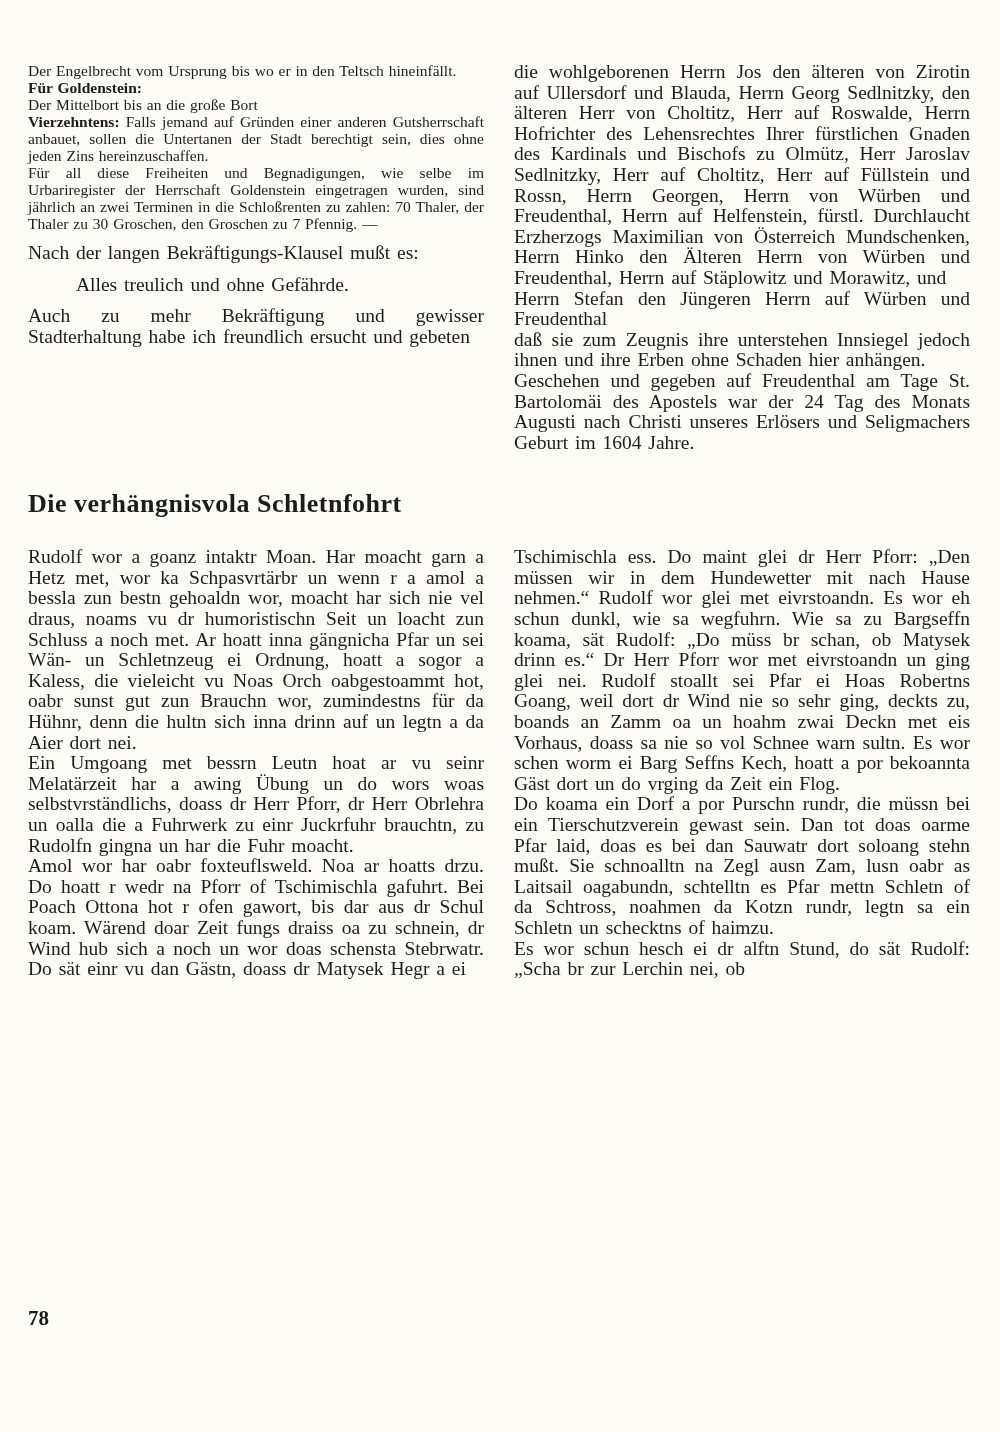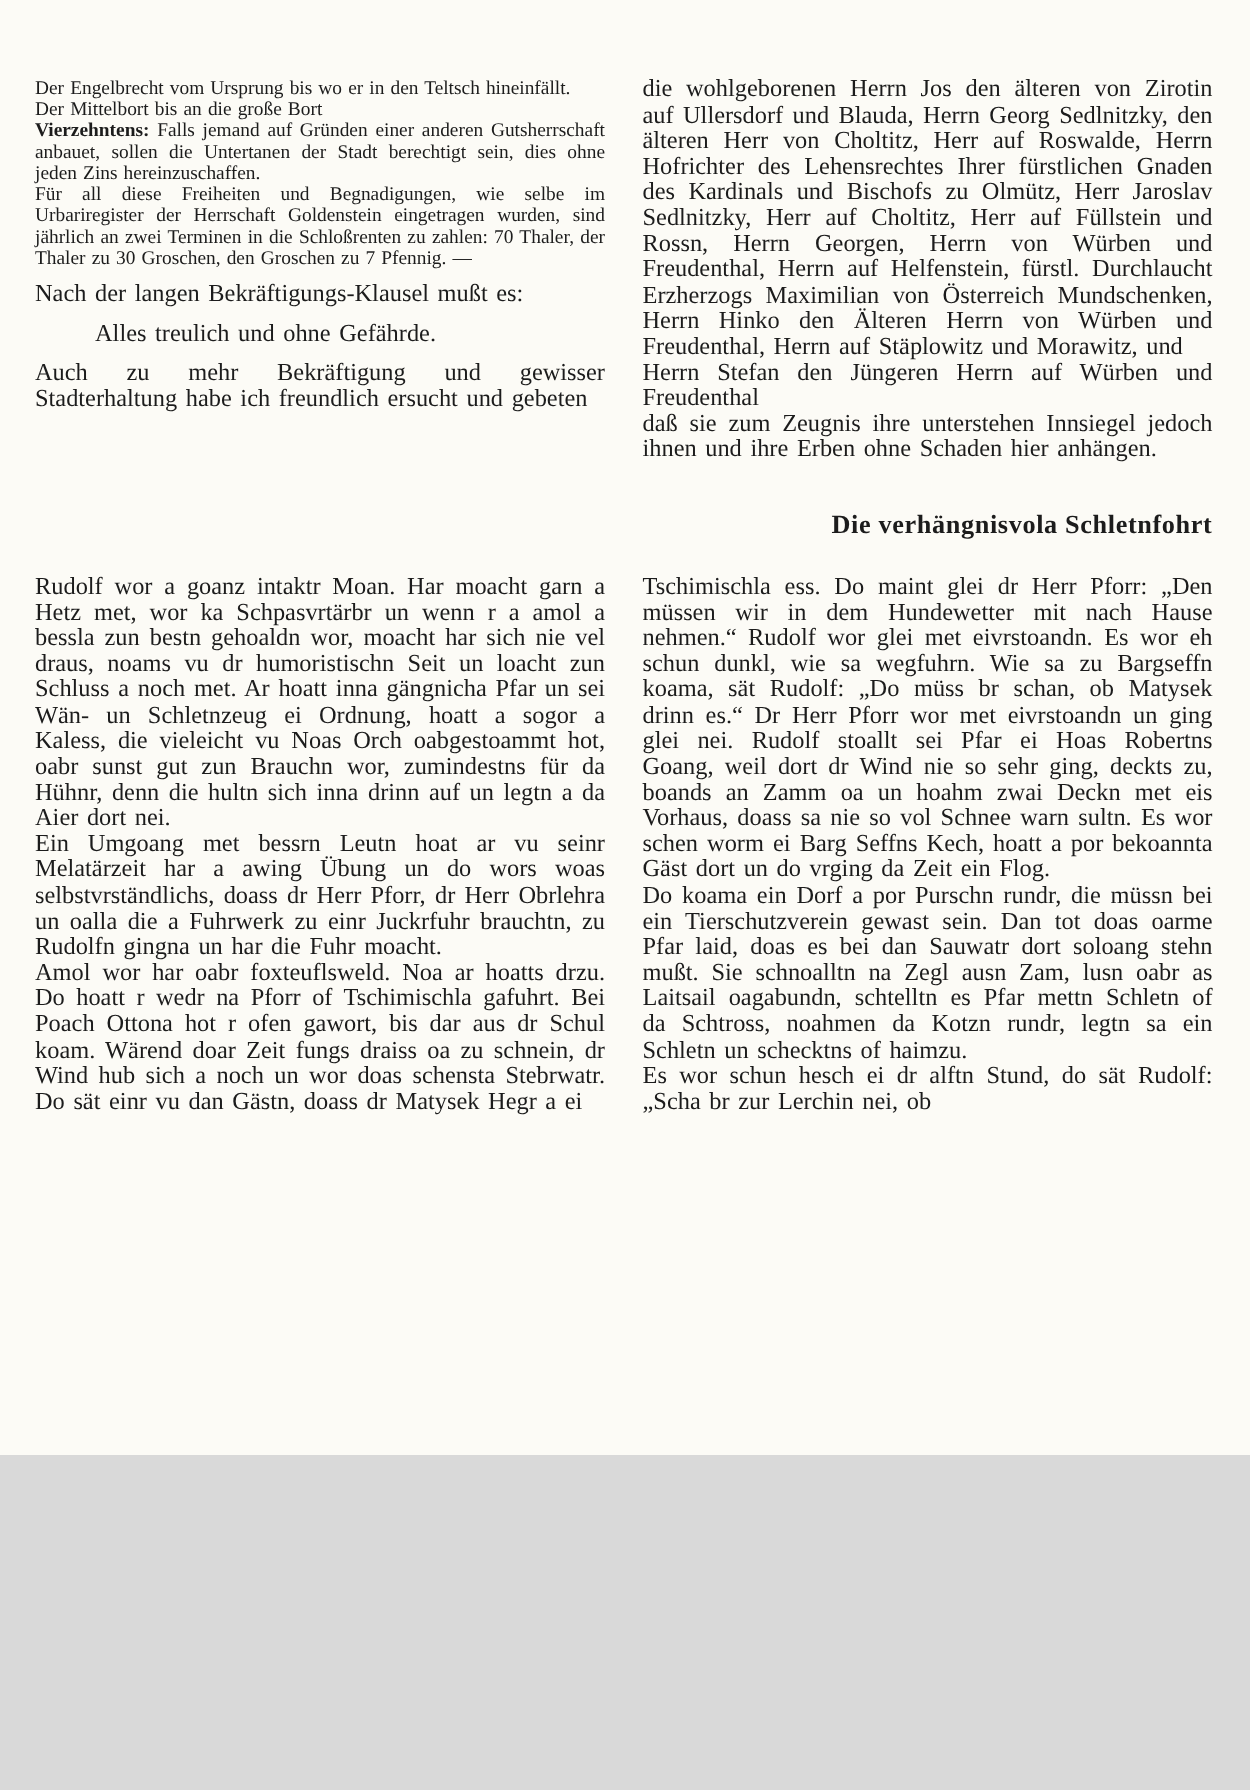--- a/index.html
+++ b/index.html
@@ -1,19 +1,19 @@
 <!DOCTYPE html>
 <html><head>
 <meta charset="utf-8">
 <style>
   * { margin: 0; padding: 0; box-sizing: border-box; }
   html, body { background: #d9d9d9; }
   .page {
     width: 1000px;
-    height: 1164px;
+    height: 1432px;
     background: #fcfbf6;
     color: #1c1c1c;
     position: relative;
     overflow: hidden;
     font-family: "Liberation Serif", "DejaVu Serif", serif;
   }
   .content { padding: 62px 30px 0 28px; }
   .two-col { display: flex; gap: 30px; }
   .col { flex: 1 1 0; min-width: 0; }
   .p { text-align: justify; }
@@ -24,22 +24,22 @@
   }
   .body-text .p {
     font-size: 19.5px;
     line-height: 20.6px;
     word-spacing: 2px;
   }
   .lead { font-weight: bold; }
   .gap-top { margin-top: 11px; }
   .indent { text-indent: 48px; }
   .story-heading {
-    text-align: right;
-    font-size: 21px;
+    text-align: left;
+    font-size: 26px;
     font-weight: bold;
     letter-spacing: 0.5px;
     margin: 36px 0 28px 0;
   }
   .page-number {
     position: absolute;
     left: 28px;
     top: 1306px;
     font-size: 21px;
     font-weight: bold;
@@ -49,36 +49,38 @@
 <body>
 
 <div class="page" style="background: rgb(252, 251, 246); color: rgb(28, 28, 28);">
   <div class="content">
 
     <section class="two-col">
       <div class="col">
         <div class="small-text">
 
         <p class="p"><span>Der Engelbrecht vom Ursprung bis wo er in den Teltsch hineinfällt.</span></p>
+            <p class="p"><b class="lead">Für Goldenstein:</b></p>
             <p class="p"><span>Der Mittelbort bis an die große Bort</span></p>
             <p class="p"><b class="lead">Vierzehntens:</b><span> Falls jemand auf Gründen einer anderen Gutsherrschaft anbauet, sollen die Untertanen der Stadt berechtigt sein, dies ohne jeden Zins hereinzuschaffen.</span></p>
             <p class="p"><span>Für all diese Freiheiten und Begnadigungen, wie selbe im Urbariregister der Herrschaft Goldenstein eingetragen wurden, sind jährlich an zwei Terminen in die Schloßrenten zu zahlen: 70 Thaler, der Thaler zu 30 Groschen, den Groschen zu 7 Pfennig. —</span></p>
           </div>
         <div class="body-text">
 
         <p class="p gap-top"><span>Nach der langen Bekräftigungs-Klausel mußt es:</span></p>
             <p class="p gap-top indent"><span>Alles treulich und ohne Gefährde.</span></p>
             <p class="p gap-top"><span>Auch zu mehr Bekräftigung und gewisser Stadterhaltung habe ich freundlich ersucht und gebeten</span></p>
           </div>
       </div>
       <div class="col body-text">
 
       <p class="p"><span>die wohlgeborenen Herrn Jos den älteren von Zirotin auf Ullersdorf und Blauda, Herrn Georg Sedlnitzky, den älteren Herr von Choltitz, Herr auf Roswalde, Herrn Hofrichter des Lehensrechtes Ihrer fürstlichen Gnaden des Kardinals und Bischofs zu Olmütz, Herr Jaroslav Sedlnitzky, Herr auf Choltitz, Herr auf Füllstein und Rossn, Herrn Georgen, Herrn von Würben und Freudenthal, Herrn auf Helfenstein, fürstl. Durchlaucht Erzherzogs Maximilian von Österreich Mundschenken, Herrn Hinko den Älteren Herrn von Würben und Freudenthal, Herrn auf Stäplowitz und Morawitz, und</span></p>
           <p class="p"><span>Herrn Stefan den Jüngeren Herrn auf Würben und Freudenthal</span></p>
           <p class="p"><span>daß sie zum Zeugnis ihre unterstehen Innsiegel jedoch ihnen und ihre Erben ohne Schaden hier anhängen.</span></p>
+          <p class="p"><span>Geschehen und gegeben auf Freudenthal am Tage St. Bartolomäi des Apostels war der 24 Tag des Monats Augusti nach Christi unseres Erlösers und Seligmachers Geburt im 1604 Jahre.</span></p>
         </div>
     </section>
 
     <h1 class="story-heading">Die verhängnisvola Schletnfohrt</h1>
 
     <section class="two-col">
       <div class="col body-text">
 
       <p class="p"><span>Rudolf wor a goanz intaktr Moan. Har moacht garn a Hetz met, wor ka Schpasvrtärbr un wenn r a amol a bessla zun bestn gehoaldn wor, moacht har sich nie vel draus, noams vu dr humoristischn Seit un loacht zun Schluss a noch met. Ar hoatt inna gängnicha Pfar un sei Wän- un Schletnzeug ei Ordnung, hoatt a sogor a Kaless, die vieleicht vu Noas Orch oabgestoammt hot, oabr sunst gut zun Brauchn wor, zumindestns für da Hühnr, denn die hultn sich inna drinn auf un legtn a da Aier dort nei.</span></p>
           <p class="p"><span>Ein Umgoang met bessrn Leutn hoat ar vu seinr Melatärzeit har a awing Übung un do wors woas selbstvrständlichs, doass dr Herr Pforr, dr Herr Obrlehra un oalla die a Fuhrwerk zu einr Juckrfuhr brauchtn, zu Rudolfn gingna un har die Fuhr moacht.</span></p>

